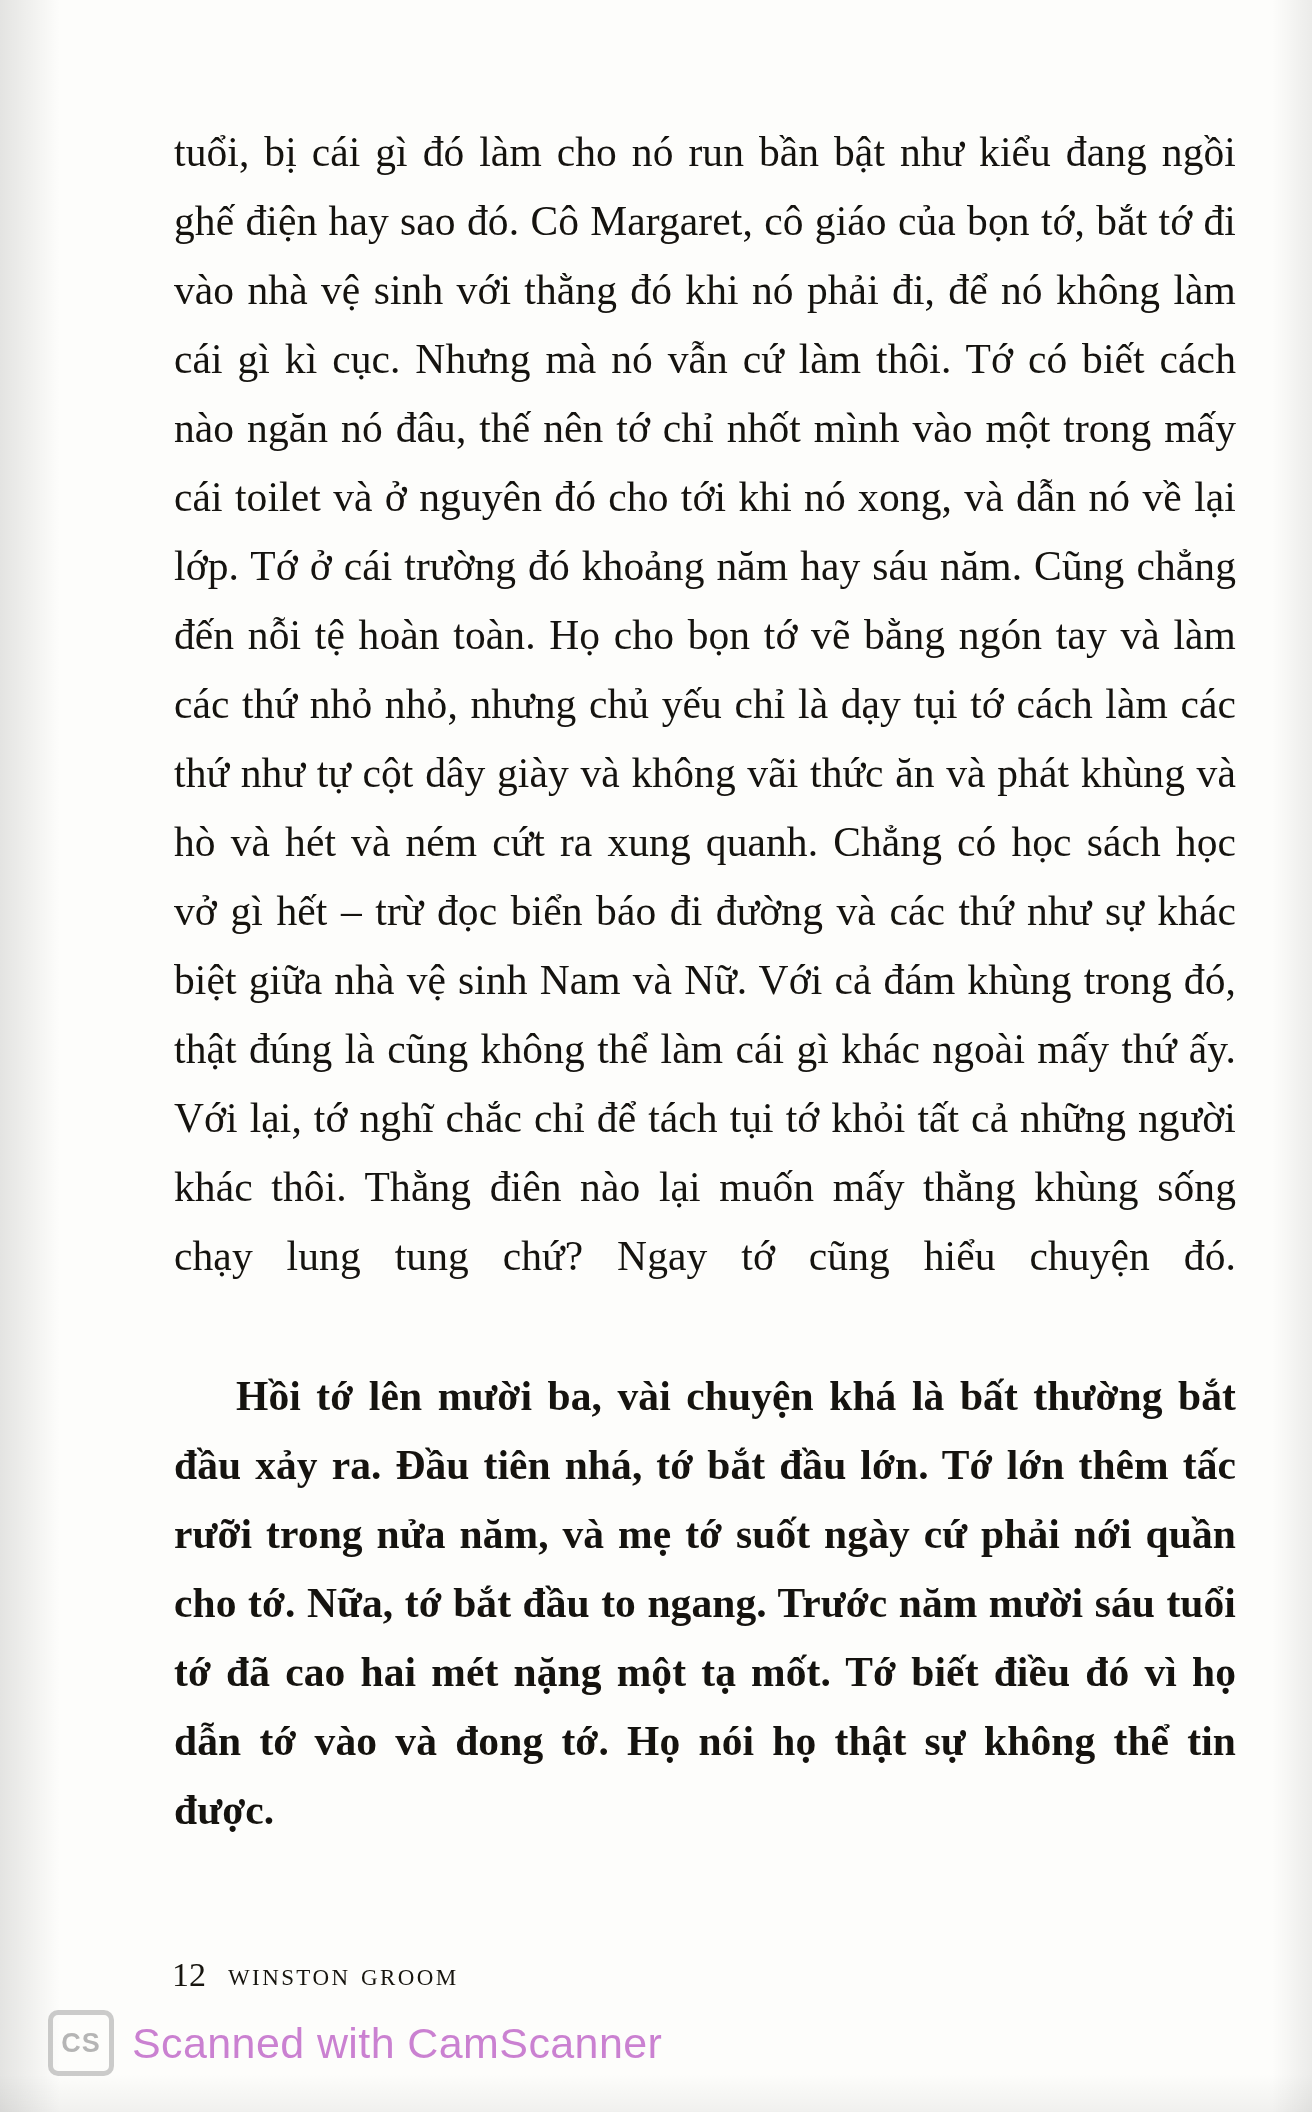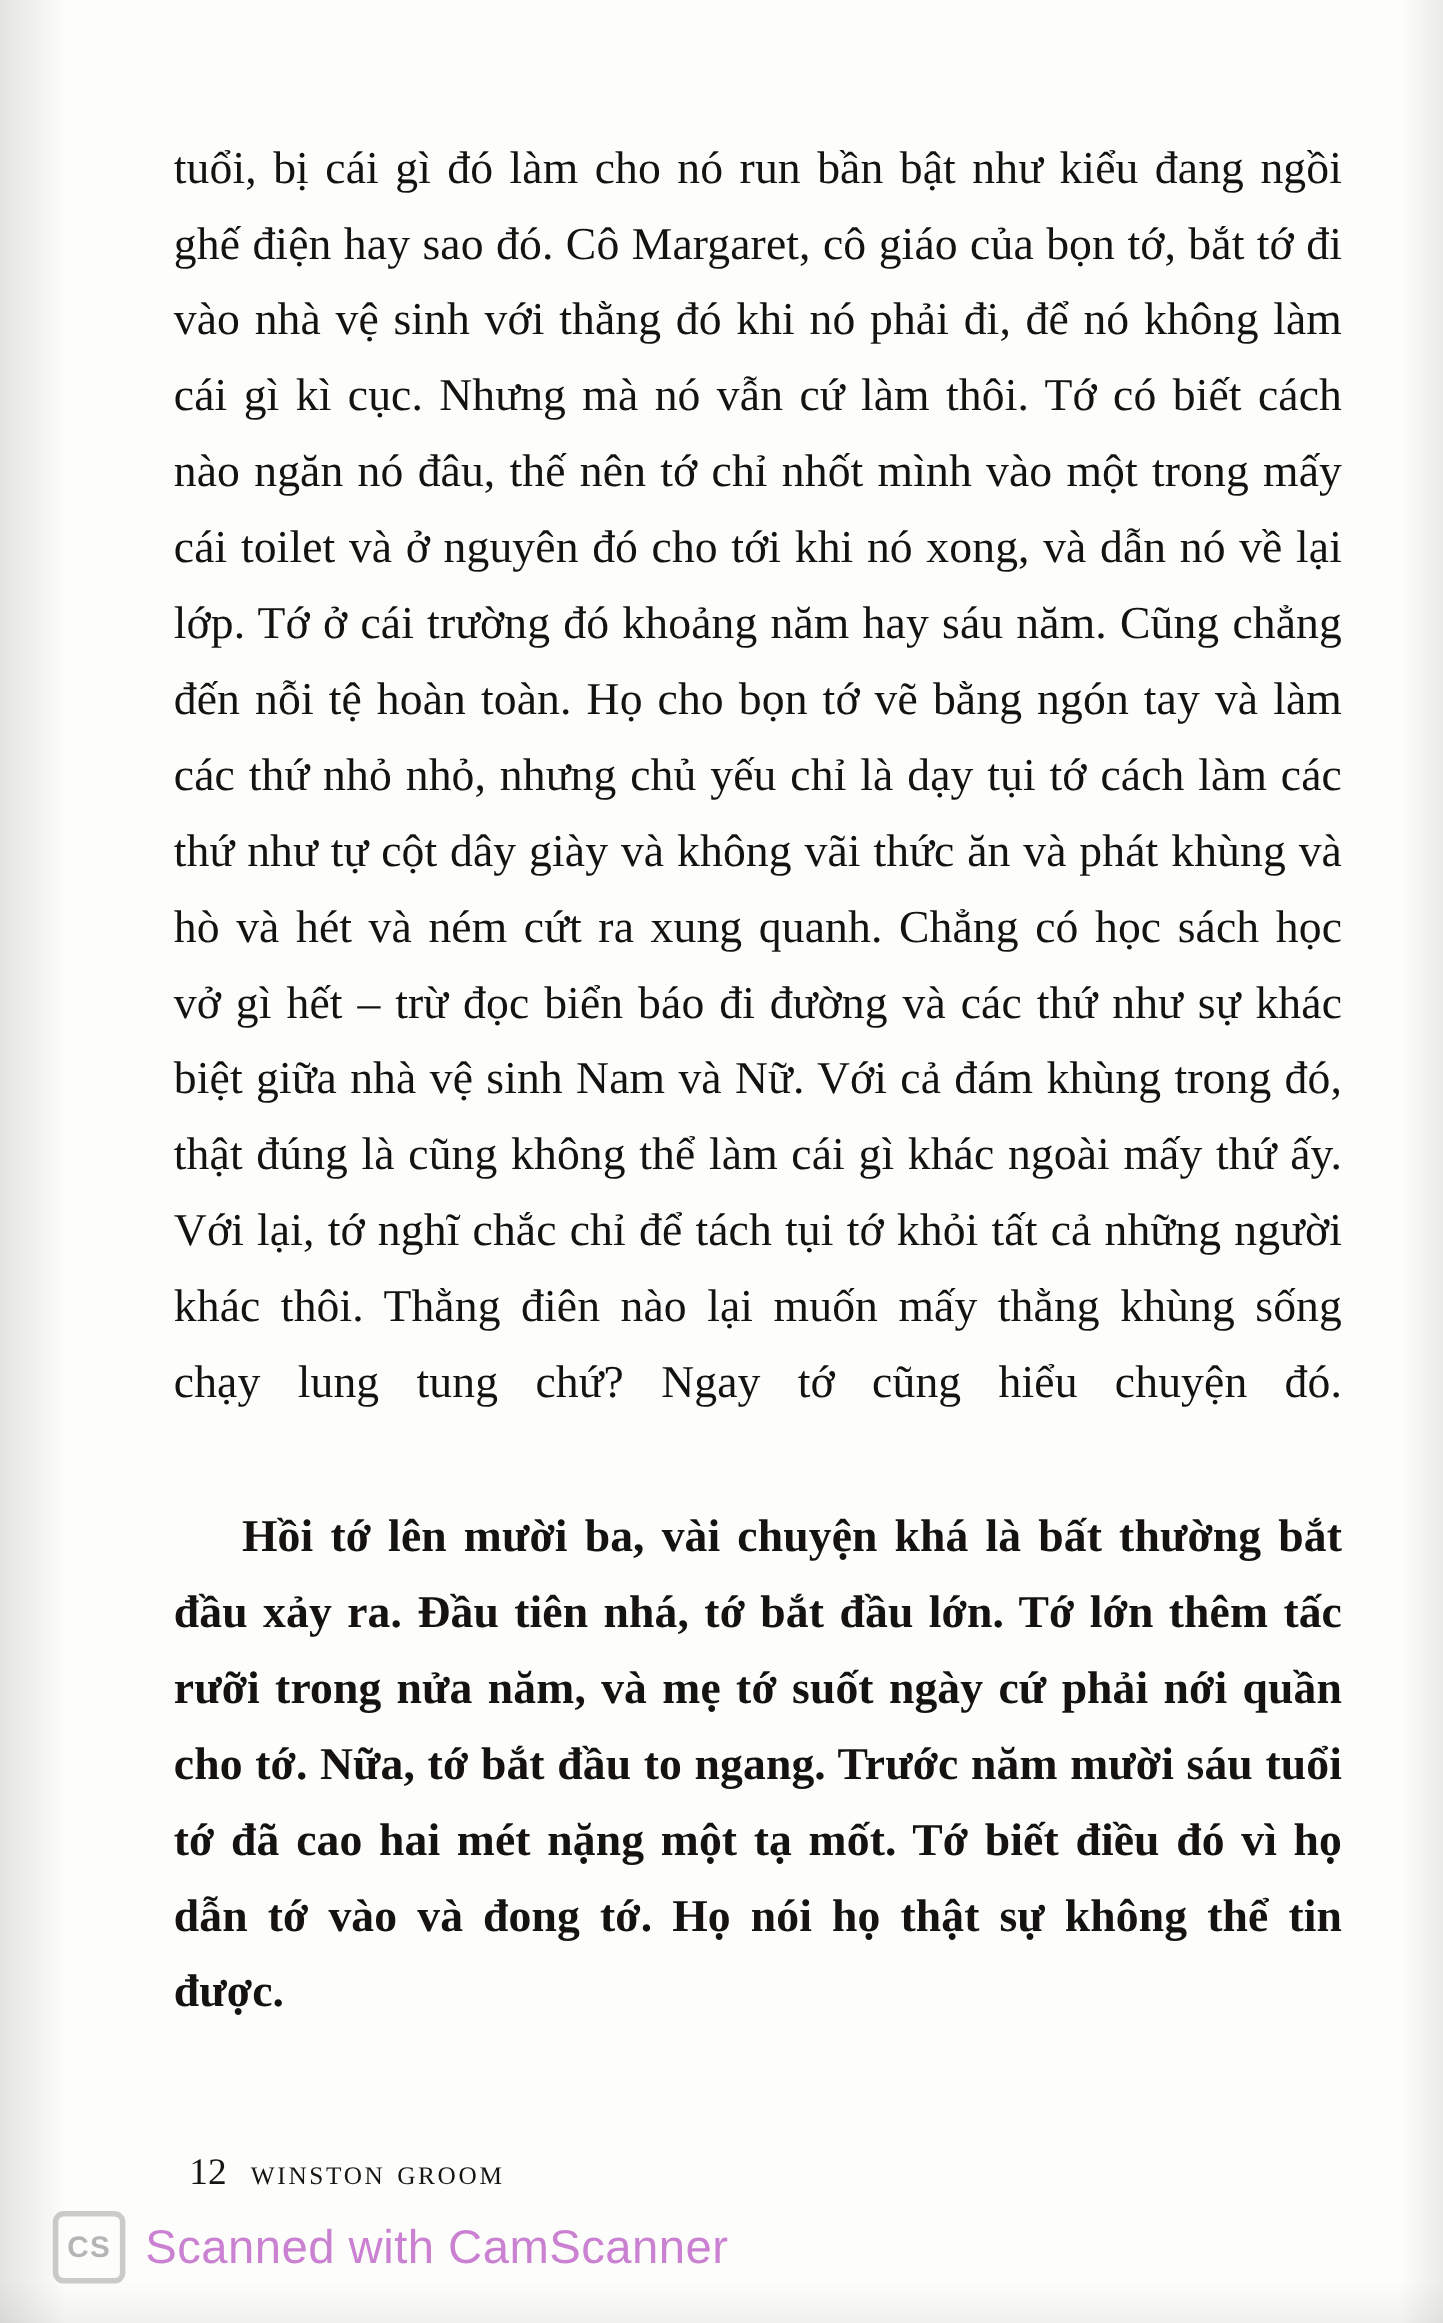--- a/index.html
+++ b/index.html
@@ -35,21 +35,21 @@
     content: "";
     position: absolute;
     right: 0; top: 0; bottom: 0;
     width: 40px;
     background: linear-gradient(to left, rgba(0,0,0,0.07), rgba(0,0,0,0));
     pointer-events: none;
   }
 
   #text-column {
     position: absolute;
-    left: 158px;
+    left: 174px;
     top: 118px;
     width: 1062px;
   }
 
   .para {
     margin: 0;
     font-size: 41.5px;
     line-height: 69px;
     color: #15130f;
     text-align: justify;
@@ -70,21 +70,21 @@
     display: inline-block;
     width: 100%;
   }
 
   
   #footer {
     position: absolute;
     left: 172px;
     bottom: 118px;
     display: flex;
-    align-items: center;
+    align-items: flex-start;
     gap: 22px;
   }
   #page-number {
     font-size: 34px;
     color: #17150f;
     font-family: "Liberation Serif", serif;
   }
   #running-head {
     font-size: 33px;
     color: #17150f;

